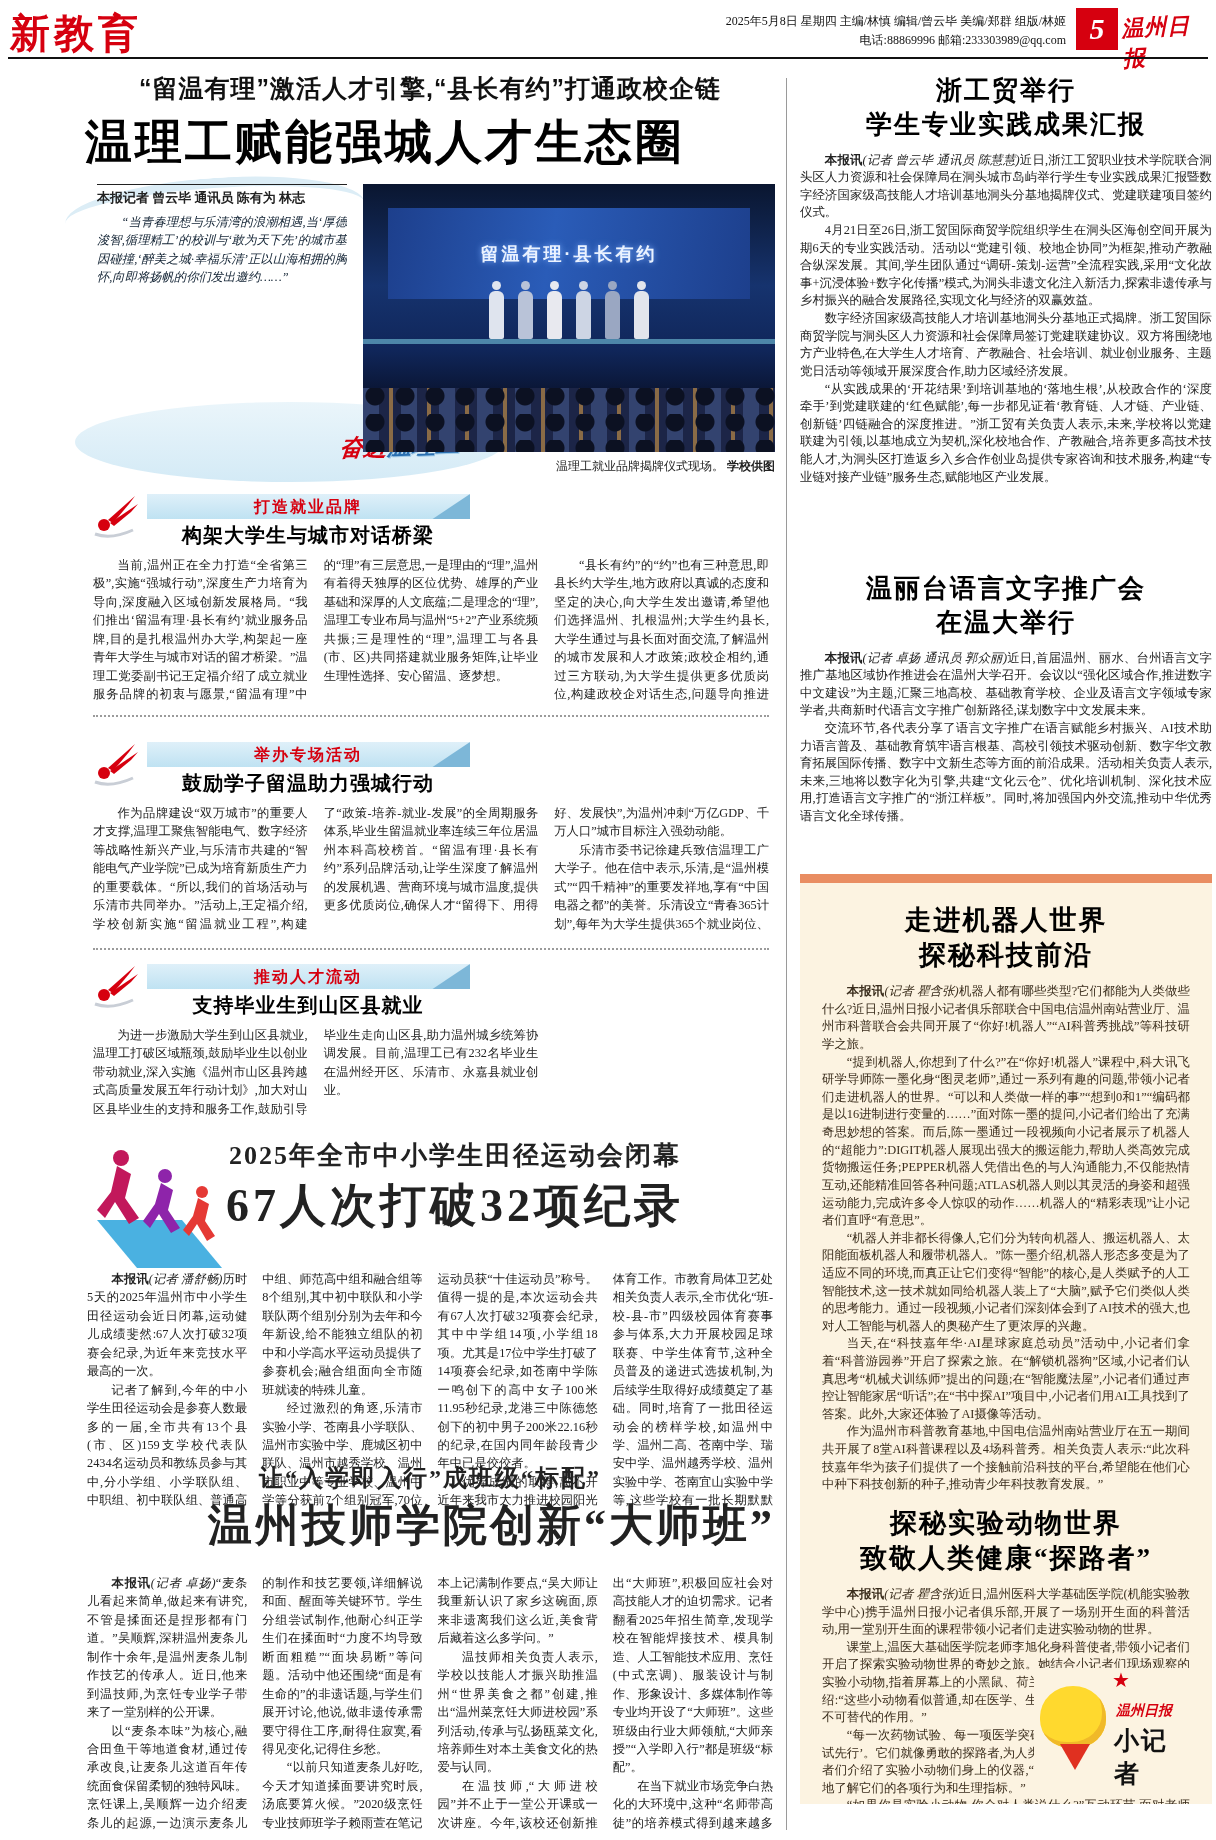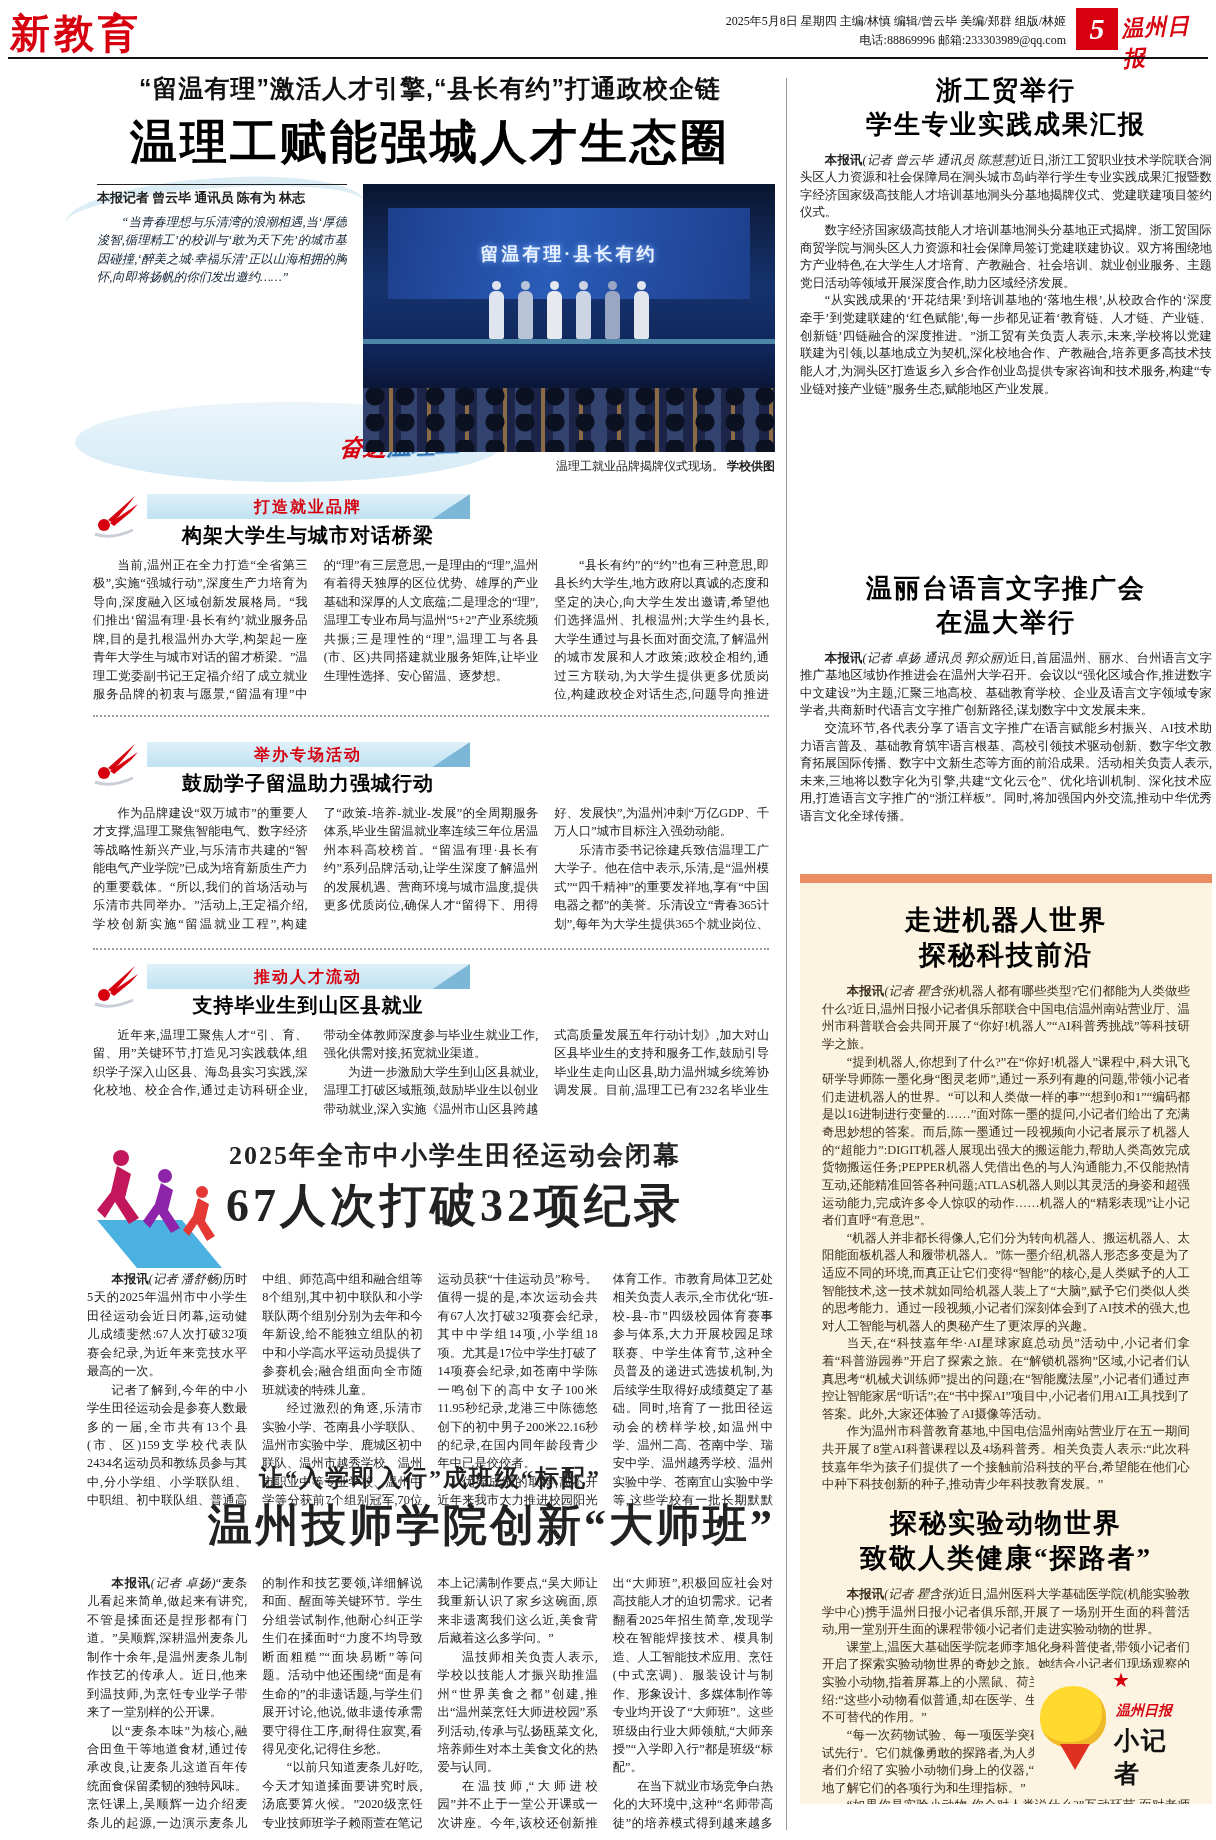--- a/index.html
+++ b/index.html
@@ -19,21 +19,21 @@
   .vrule{left:786px;top:78px;width:1px;height:1752px;background:#9a9a9a;}
   
   p{margin:0;text-indent:2em;text-align:justify;}
   .body-sm p{font-size:12.3px;line-height:1.5;}
   .lead-in{font-weight:bold;font-style:normal;}
   .rep{font-style:italic;}
   
   .lead{left:85px;top:72px;width:690px;height:1058px;}
   .kicker{text-align:center;font-family:"Liberation Sans",sans-serif;font-weight:800;
           font-size:25px;letter-spacing:1px;color:#111;}
-  .headline{text-align:center;font-family:"Liberation Sans",sans-serif;font-weight:900;
+  .headline{font-family:"Liberation Sans",sans-serif;font-weight:900;
             font-size:47px;letter-spacing:3px;color:#000;margin-top:6px;}
   .lead-row{position:absolute;left:0;top:112px;width:690px;height:300px;}
   .swoosh1{position:absolute;left:-20px;top:-6px;width:300px;height:60px;border-radius:50%;
            border-top:10px solid #dcedf6;transform:rotate(-4deg);}
   .swoosh2{position:absolute;left:-10px;top:218px;width:430px;height:80px;border-radius:50%;
            background:linear-gradient(#e8f4fa,#cfe8f5);opacity:.9;}
   .lead-txt{position:absolute;left:12px;top:0;width:250px;height:300px;overflow:hidden;}
   .byline{border-top:1.5px solid #222;padding-top:4px;font-weight:bold;font-size:13px;margin-bottom:6px;text-indent:0;}
   .lead-quote{font-style:italic;font-size:12.8px;line-height:1.62;color:#123;}
   .lead-body p{font-size:12.8px;line-height:1.62;font-style:italic;color:#123;}
@@ -200,21 +200,20 @@
         <path d="M17 28 L44 4 L38 12 L22 31 Z" fill="#d6000f"></path>
         <path d="M19 31 L47 12 L40 20 L23 34 Z" fill="#d6000f"></path>
         <path d="M4 42 Q20 48 42 38" stroke="#c9ced6" stroke-width="3" fill="none"></path>
       </svg>
     </div>
     <div class="banner">
       <div class="banner-title">推动人才流动</div>
     </div>
     <div class="sub-title">支持毕业生到山区县就业</div>
     <div class="sect-body body-sm" style="height:96px;">
-      <p>近年来,温理工聚焦人才“引、育、留、用”关键环节,打造见习实践载体,组织学子深入山区县、海岛县实习实践,深化校地、校企合作,通过走访科研企业,带动全体教师深度参与毕业生就业工作,强化供需对接,拓宽就业渠道。</p>
       <p>为进一步激励大学生到山区县就业,温理工打破区域瓶颈,鼓励毕业生以创业带动就业,深入实施《温州市山区县跨越式高质量发展五年行动计划》,加大对山区县毕业生的支持和服务工作,鼓励引导毕业生走向山区县,助力温州城乡统筹协调发展。目前,温理工已有232名毕业生在温州经开区、乐清市、永嘉县就业创业。</p>
 
     </div>
   </div>
 </div>
 
 <div class="abs sports">
   <div class="runners">
     <svg width="150" height="128" viewBox="0 0 150 128">
       <polygon points="10,80 95,80 135,128 50,128" fill="#2aa3dc" opacity="0.85"></polygon>
@@ -259,20 +258,21 @@
 
 <div class="abs sidebar">
 
   <div class="sb-art" style="height:492px;">
     <div class="sb-title">
       <div>浙工贸举行</div>
       <div>学生专业实践成果汇报</div>
     </div>
     <div class="sb-body">
       <p><b class="lead-in">本报讯</b><i class="rep">(记者 曾云毕 通讯员 陈慧慧)</i><span>近日,浙江工贸职业技术学院联合洞头区人力资源和社会保障局在洞头城市岛屿举行学生专业实践成果汇报暨数字经济国家级高技能人才培训基地洞头分基地揭牌仪式、党建联建项目签约仪式。</span></p>
+      <p>4月21日至26日,浙工贸国际商贸学院组织学生在洞头区海创空间开展为期6天的专业实践活动。活动以“党建引领、校地企协同”为框架,推动产教融合纵深发展。其间,学生团队通过“调研-策划-运营”全流程实践,采用“文化故事+沉浸体验+数字化传播”模式,为洞头非遗文化注入新活力,探索非遗传承与乡村振兴的融合发展路径,实现文化与经济的双赢效益。</p>
       <p>数字经济国家级高技能人才培训基地洞头分基地正式揭牌。浙工贸国际商贸学院与洞头区人力资源和社会保障局签订党建联建协议。双方将围绕地方产业特色,在大学生人才培育、产教融合、社会培训、就业创业服务、主题党日活动等领域开展深度合作,助力区域经济发展。</p>
       <p>“从实践成果的‘开花结果’到培训基地的‘落地生根’,从校政合作的‘深度牵手’到党建联建的‘红色赋能’,每一步都见证着‘教育链、人才链、产业链、创新链’四链融合的深度推进。”浙工贸有关负责人表示,未来,学校将以党建联建为引领,以基地成立为契机,深化校地合作、产教融合,培养更多高技术技能人才,为洞头区打造返乡入乡合作创业岛提供专家咨询和技术服务,构建“专业链对接产业链”服务生态,赋能地区产业发展。</p>
     </div>
   </div>
 
   <div class="sb-art" style="height:292px;margin-top:6px;">
     <div class="sb-title">
       <div>温丽台语言文字推广会</div>
       <div>在温大举行</div>
     </div>

